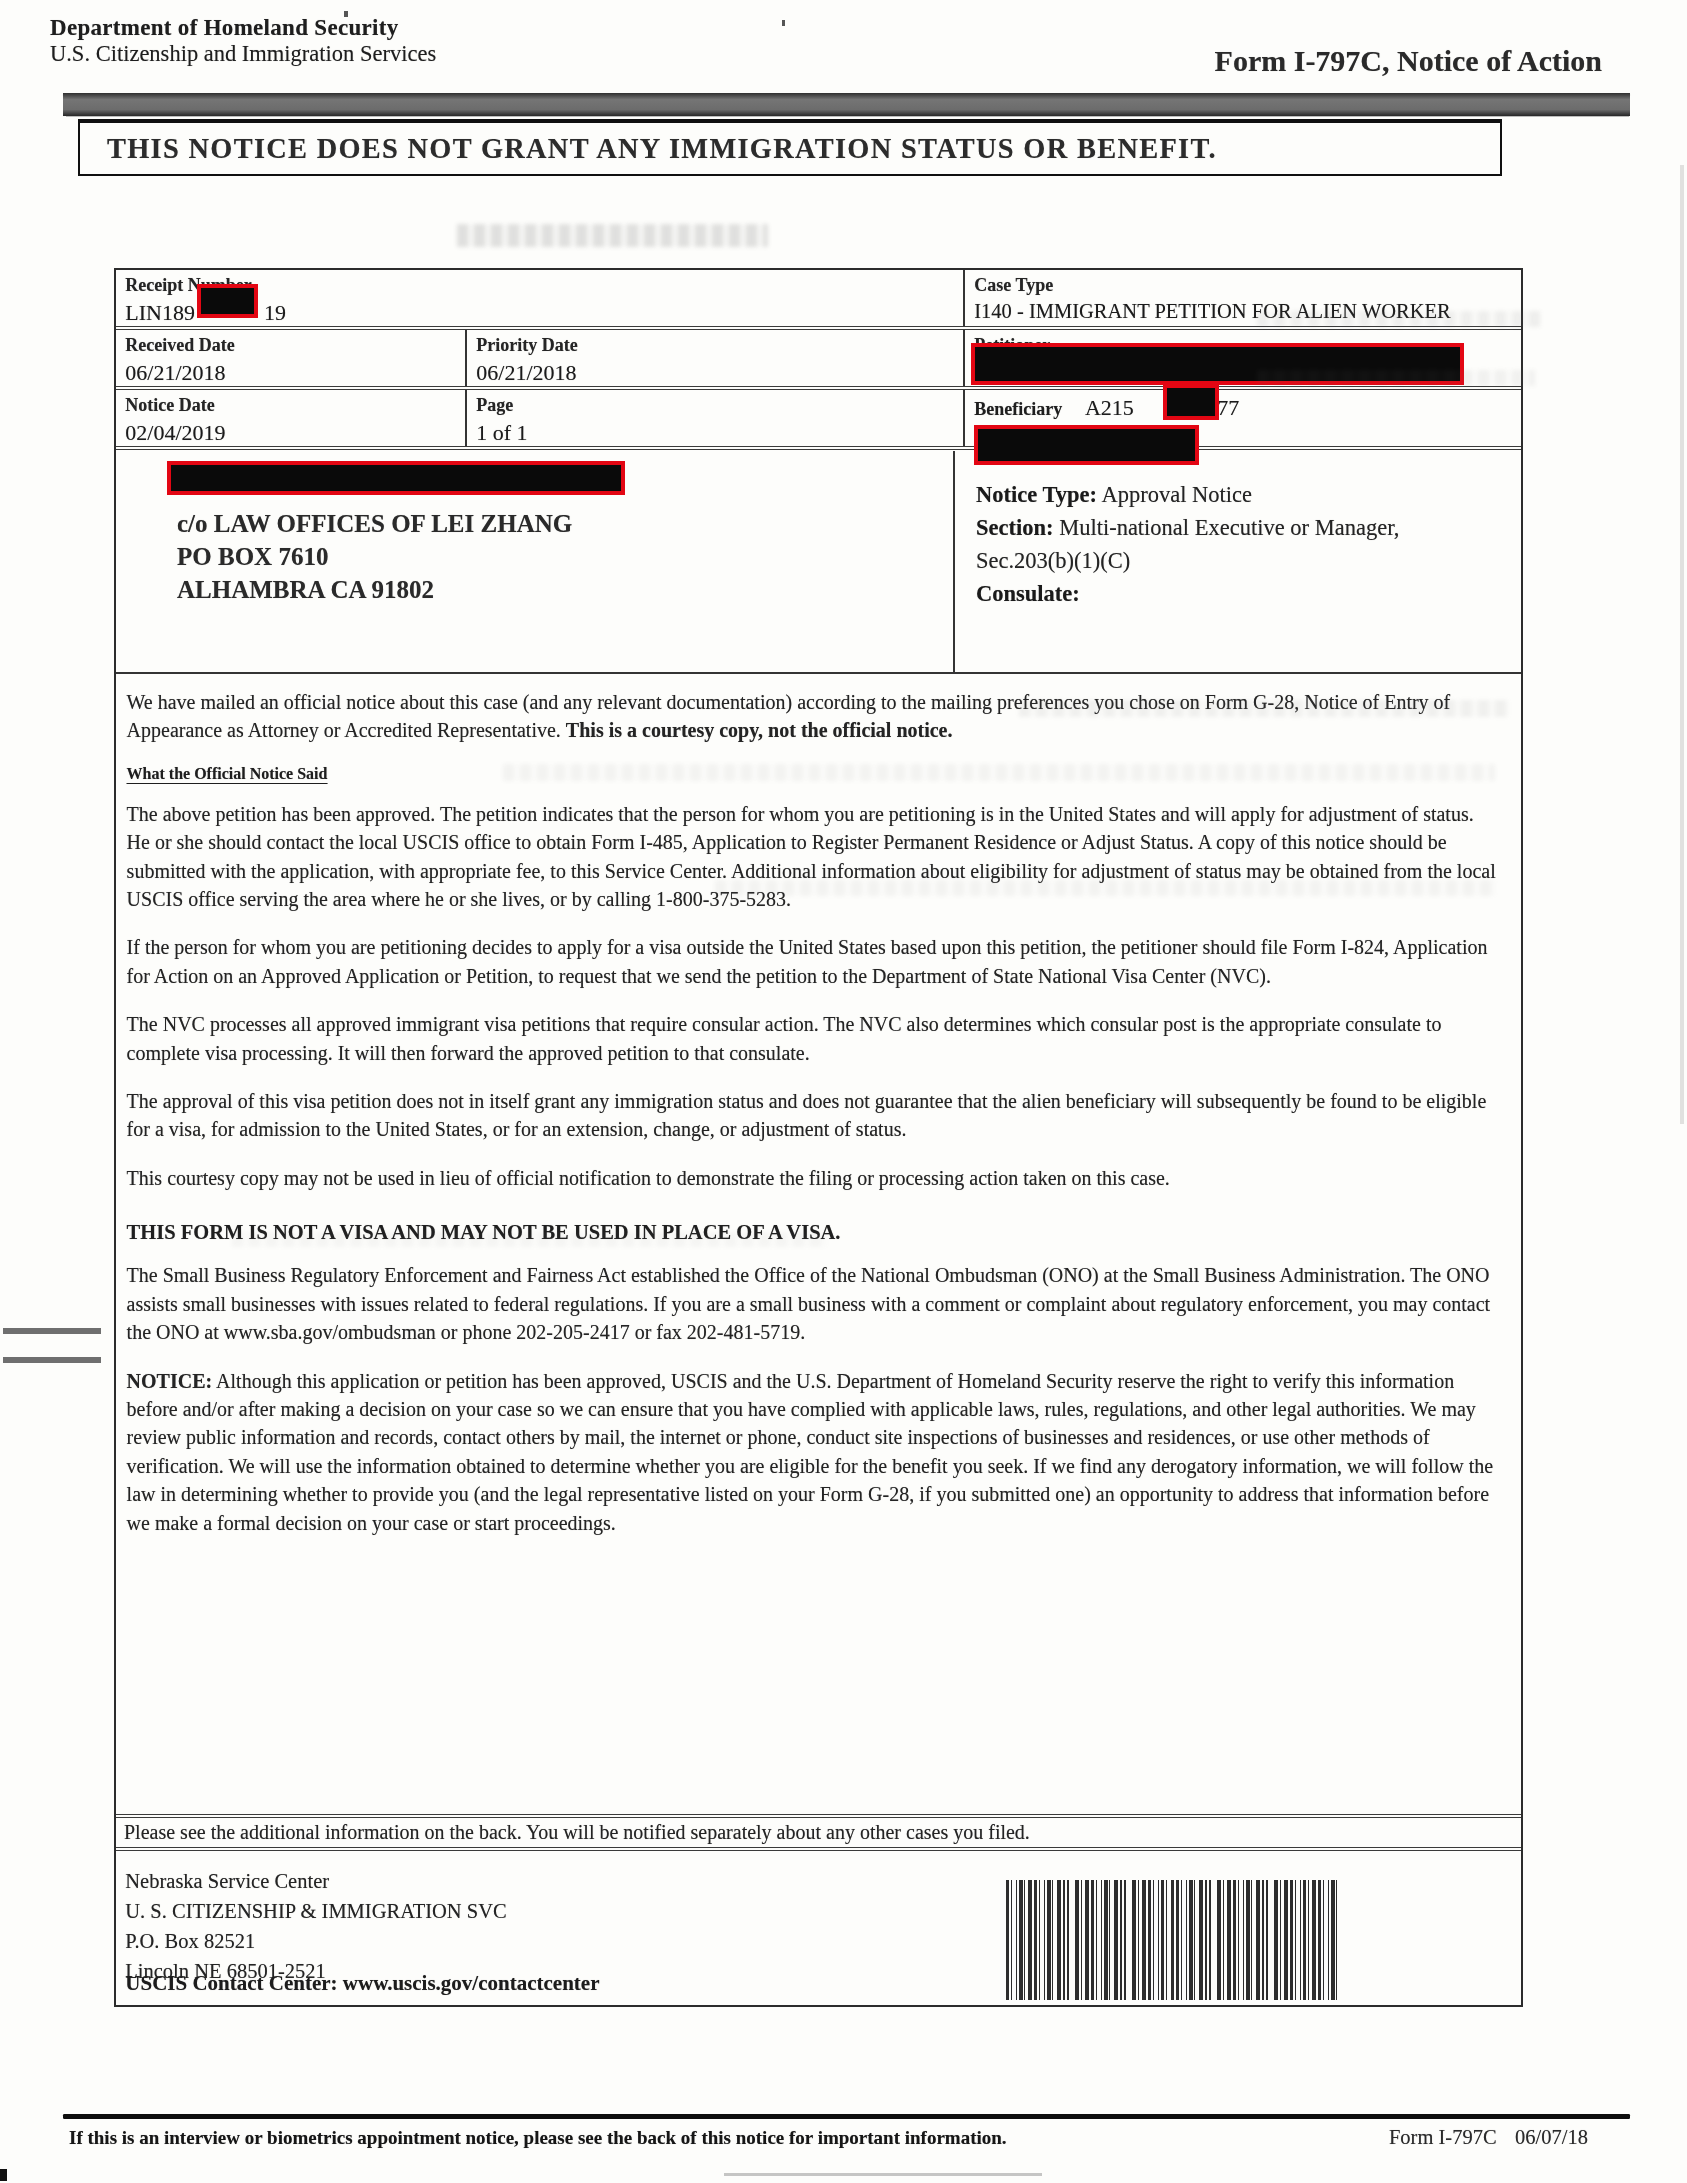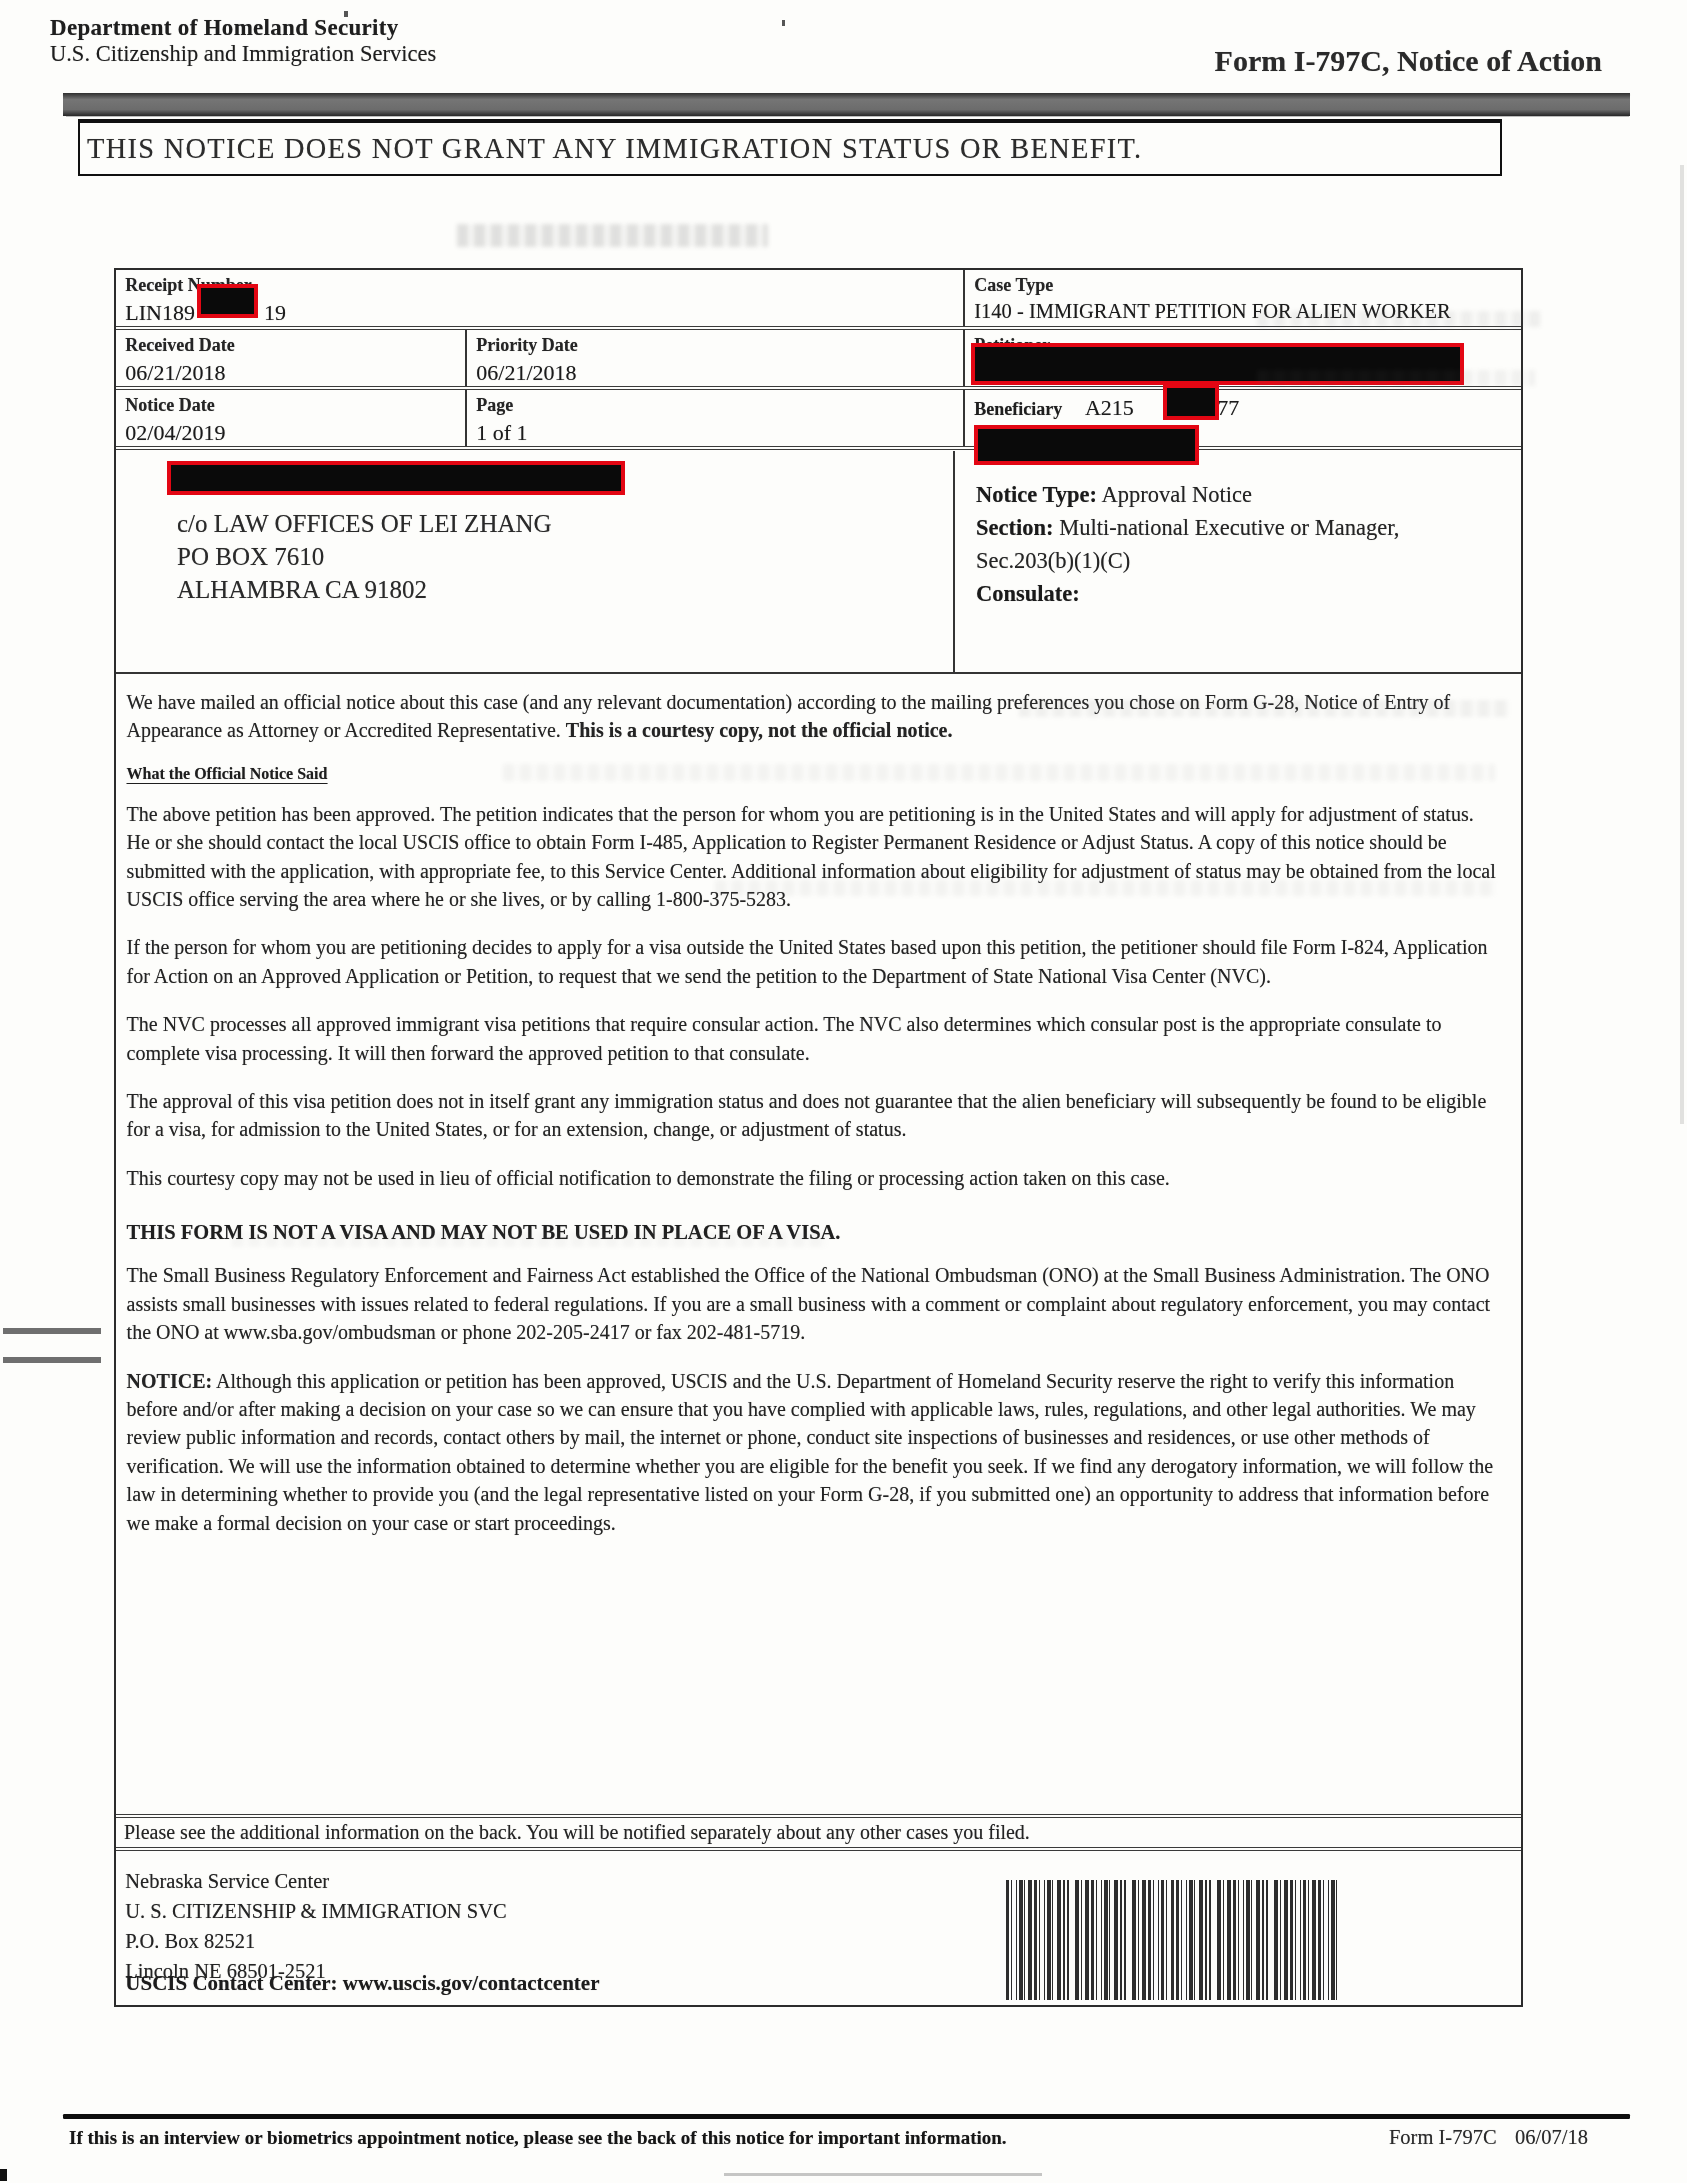--- a/index.html
+++ b/index.html
@@ -23,42 +23,42 @@
     position:absolute; left:63px; top:93px; width:1567px; height:22.5px;
     background: linear-gradient(#2f2f2f, #757575 28%, #6c6c6c 72%, #262626);
     box-shadow: 0 1.3px 0.7px rgba(0,0,0,.25);
   }
   .banner {
     position:absolute; left:78px; top:119px; width:1424px; height:57px;
     border:2.6px solid #101010; border-top-width:4px;
     display:flex; align-items:center;
     background:#fdfdfb;
   }
-  .banner span { font-size:28.4px; font-weight:normal; letter-spacing:1.3px; color:#2c2c2c; padding-left:7px; }
+  .banner span { font-size:28.4px; font-weight:bold; letter-spacing:1.3px; color:#2c2c2c; padding-left:27px; }
 
   
   .outer-box {
     position:absolute; left:114px; top:268px; width:1409px; height:1739px;
     border:2px solid #2c2c2c;
     background: transparent;
   }
   .row { position:absolute; left:0; right:0; }
   .r1 { top:0; height:60px; border-bottom:4.6px double #3a3a3a; }
   .r2 { top:60px; height:60px; border-bottom:4.6px double #3a3a3a; }
   .r3 { top:120px; height:60px; border-bottom:4.6px double #3a3a3a; }
   .cell { position:absolute; top:0; bottom:0; padding:5.3px 0 0 9.3px; }
   .vline { border-left:2px solid #343434; }
   .flabel { font-size:18px; font-weight:bold; color:#252525; display:block; }
   .fvalue { font-size:22px; color:#1b1b1b; margin-top:4px; display:block; }
   .inlineval { font-size:22px; color:#1b1b1b; }
   .gap { display:inline-block; }
 
   
   .sec-addr { position:absolute; top:181px; left:0; right:0; height:223px; border-bottom:2px solid #343434; }
-  .addr-lines { position:absolute; left:61px; top:56px; font-size:25px; line-height:33px; color:#2a2a2a; }
+  .addr-lines { position:absolute; left:61px; top:56px; font-size:25px; line-height:33px; color:#2a2a2a;font-weight:bold; }
   .notice-box { position:absolute; top:0; bottom:0; left:837px; right:0; border-left:2px solid #343434; padding:26.5px 0 0 21px; }
   .notice-line { font-size:22.5px; line-height:33px; color:#242424; }
   .notice-line b { color:#1a1a1a; }
 
   
   .body-sec { position:absolute; top:406px; left:0; right:0; height:1139px; padding:12px 22.5px 0 10.6px; }
   .body-sec p { font-size:20px; line-height:28.4px; margin-bottom:20px; color:#242424; }
   .h-underline { font-size:16px; font-weight:bold; text-decoration:underline; text-underline-offset:4px; margin-bottom:17px; display:block; }
   .h-caps { font-size:20.5px; font-weight:bold; margin:29px 0 17px 0; display:block; color:#1f1f1f; }
 

